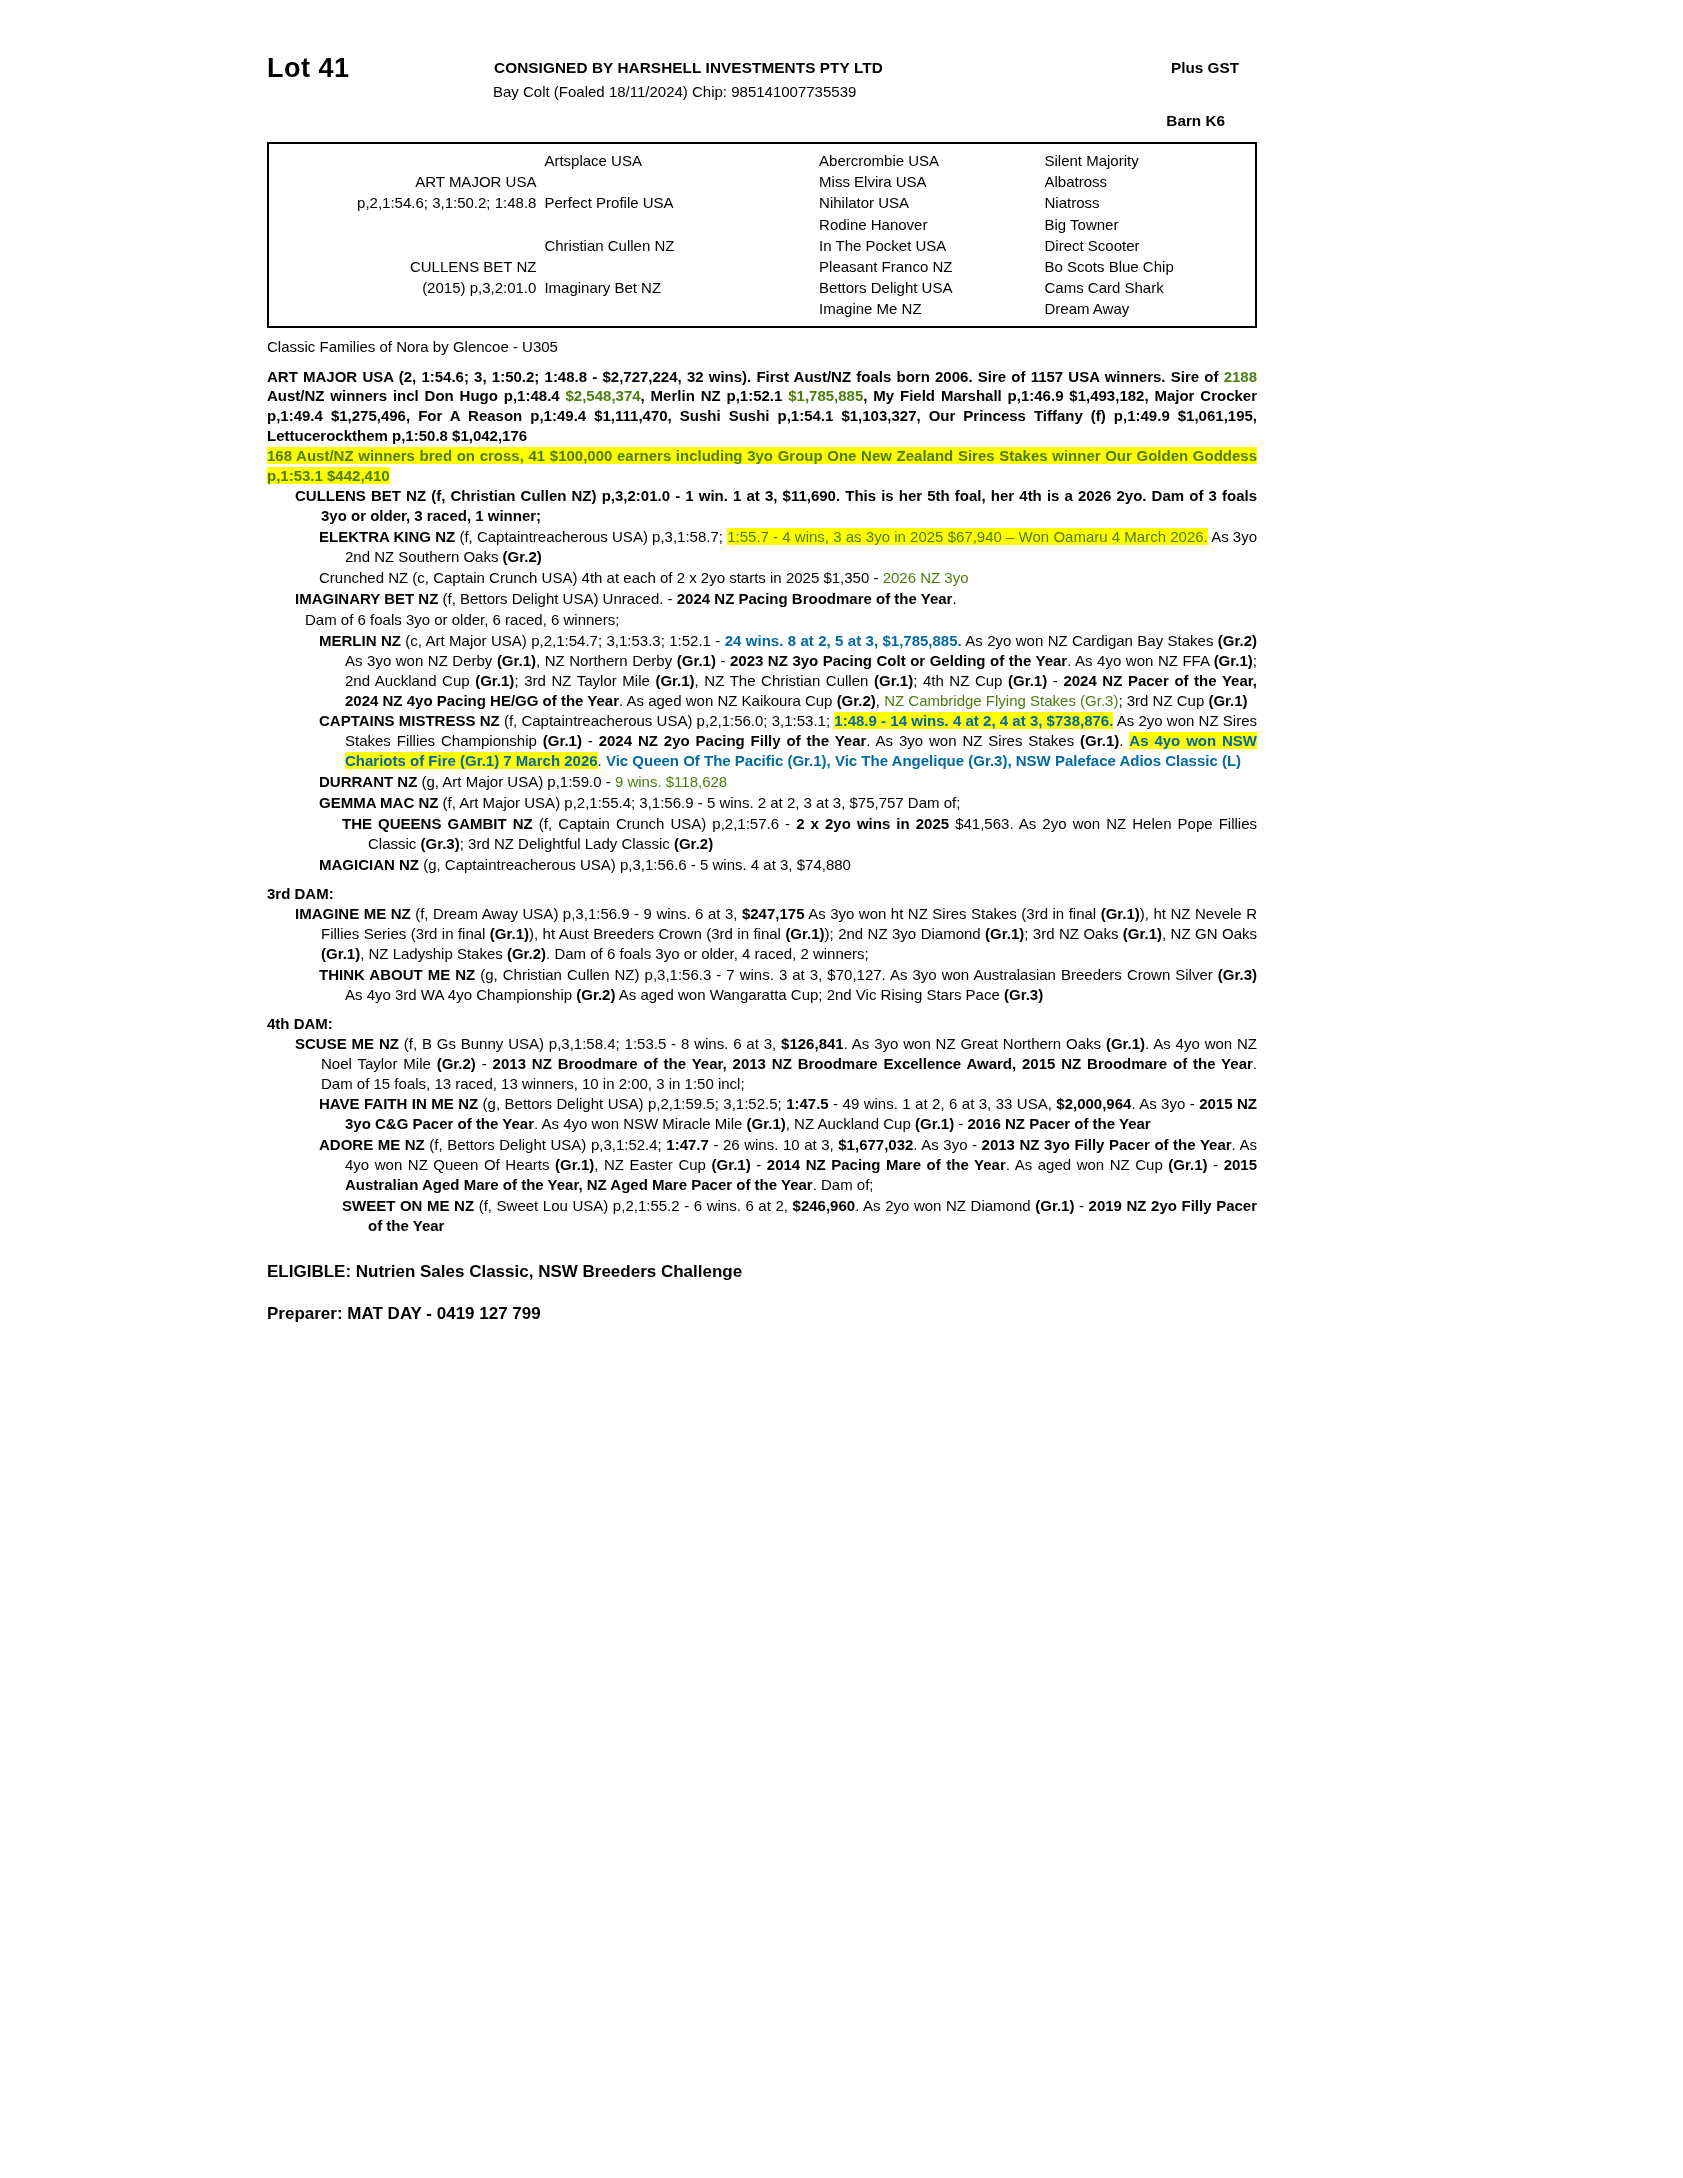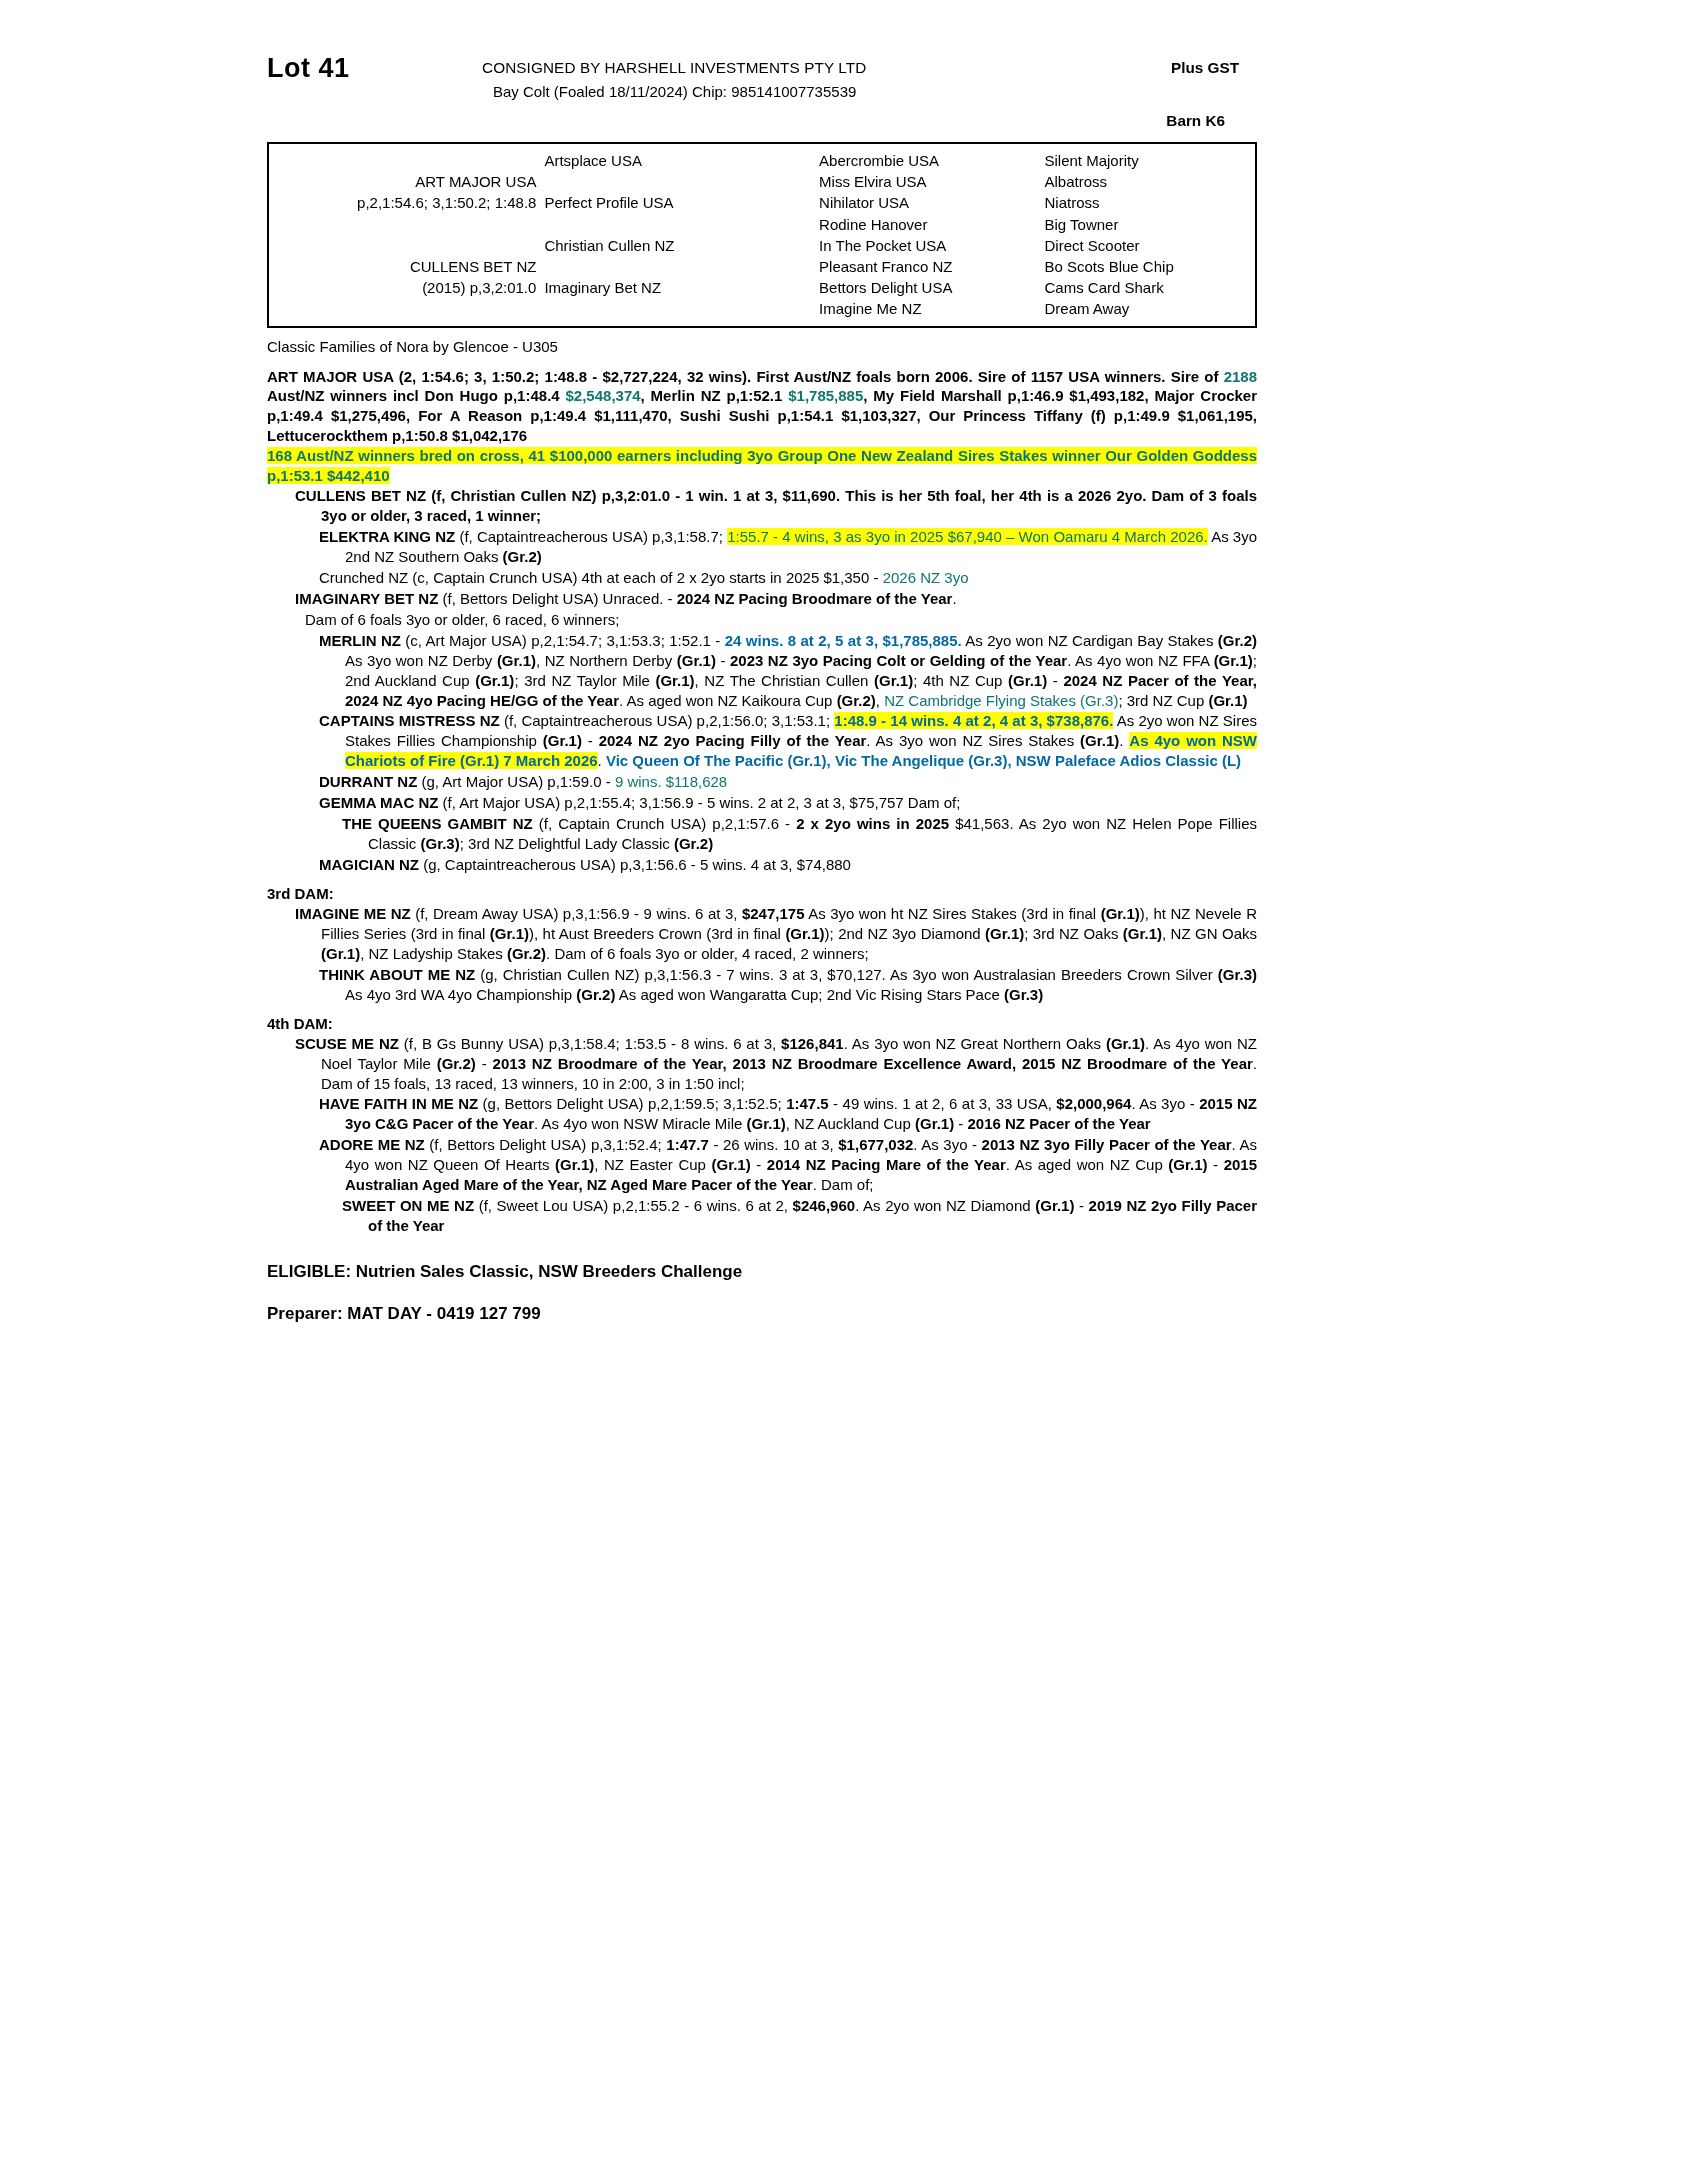--- a/index.html
+++ b/index.html
@@ -32,24 +32,24 @@
   .lot-title {
     position: absolute;
     left: 0;
     top: 8px;
     font-size: 27px;
     font-weight: bold;
     letter-spacing: 0.5px;
   }
   .consignor {
     position: absolute;
-    left: 215px;
+    left: 227px;
     top: 14px;
     font-size: 15.3px;
-    font-weight: normal;
+    font-weight: bold;
     letter-spacing: 0.1px;
   }
   .subline {
     position: absolute;
     left: 226px;
     top: 38px;
     font-size: 15px;
   }
   .plus-gst {
     position: absolute;
@@ -109,21 +109,21 @@
   .lvl3 { margin-left: 61px; }
   .hang1 { padding-left: 40px; text-indent: -26px; }
   .hang2 { padding-left: 40px; text-indent: -26px; }
   .entry {
     font-size: 15px;
     line-height: 1.33;
     text-align: justify;
     margin-bottom: 1px;
   }
   .hl { background: #ffff00; }
-  .red { color: #0f766e; }
+  .red { color: #4d7c0f; }
   .redb { color: #0369a1; font-weight: bold; }
   b { font-weight: bold; }
   
   .eligible {
     font-size: 17px;
     font-weight: bold;
     margin-top: 26px;
   }
   .preparer {
     font-size: 17px;

